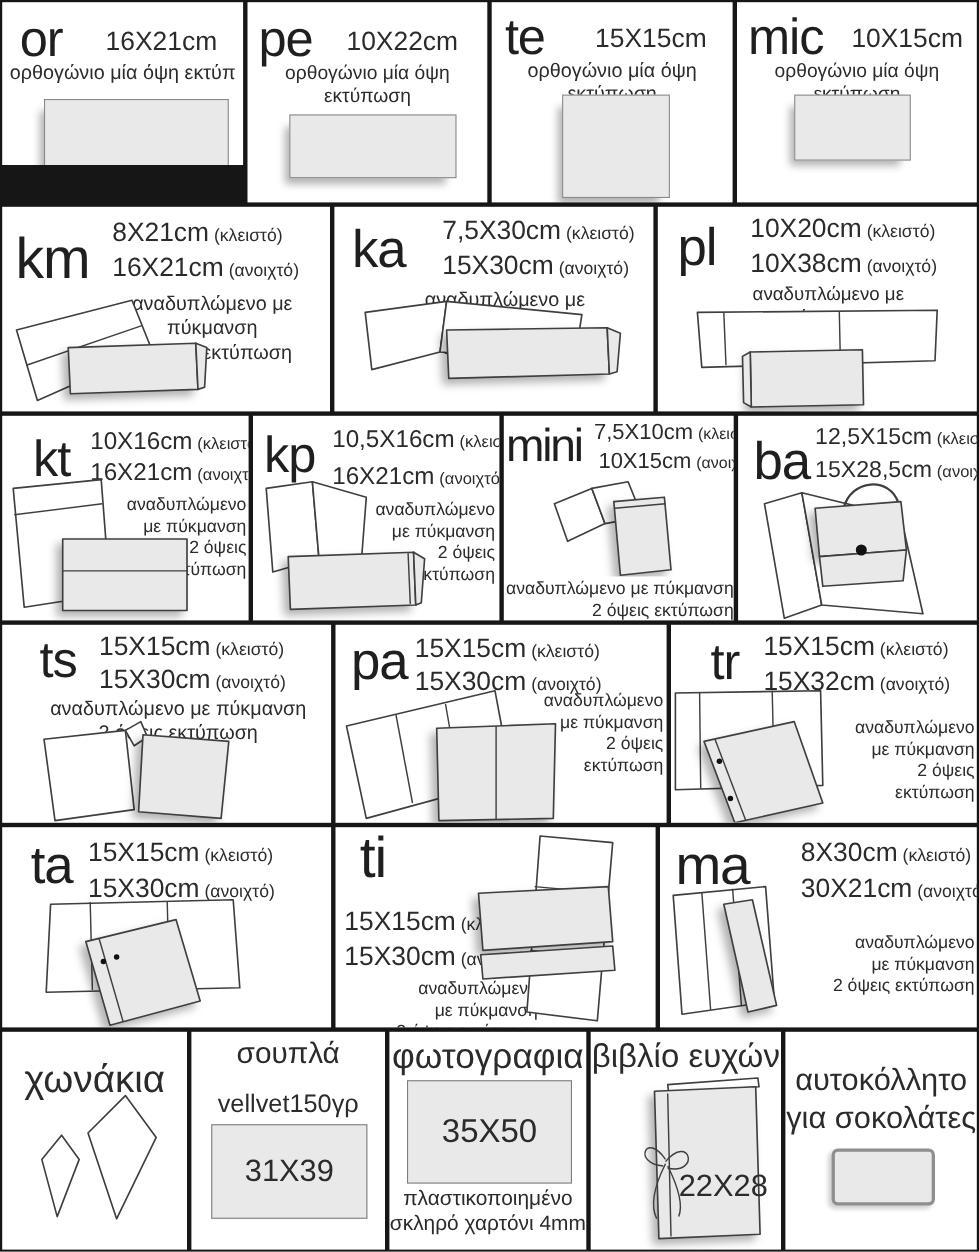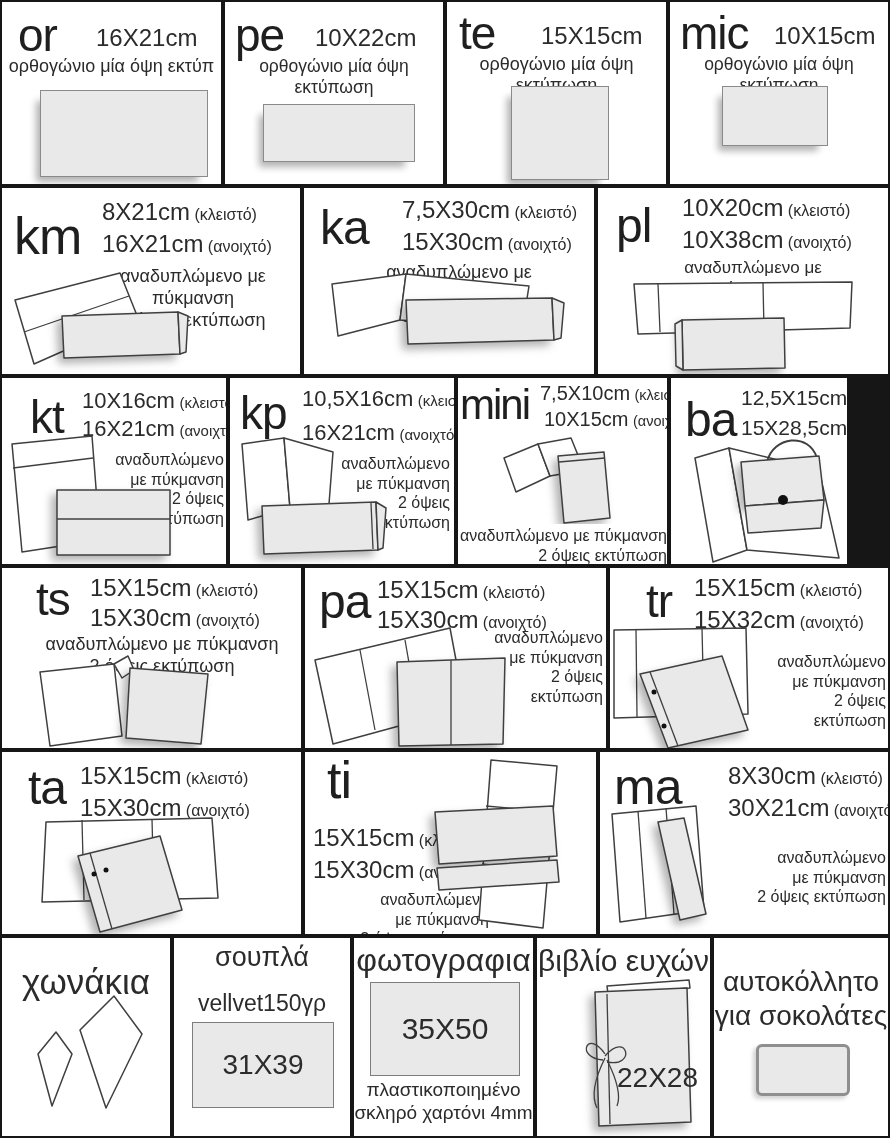--- a/index.html
+++ b/index.html
@@ -22,21 +22,21 @@
   .gr{fill:#e9e9e9;stroke:#3f3f3f;stroke-width:1.5;stroke-linejoin:round;}
   .shw{filter:drop-shadow(-5px 5px 4px rgba(0,0,0,0.30));}
   .ln{stroke:#3f3f3f;stroke-width:1.3;fill:none;}
   .bigtitle{text-align:center;width:100%;}
 </style>
 </head>
 <body>
 
 <div id="sheet">
 
-  <div class="cell" style="left:2px;top:2px;width:219px;height:182px;">
+  <div class="cell" style="left:2px;top:2px;width:219px;height:148px;">
     <div class="a code" style="left:16px;top:10px;">or</div>
     <div class="a sz" style="left:94px;top:22px;">16X21cm</div>
     <div class="a rdesc" style="left:0;top:54px;">ορθογώνιο μία όψη εκτύπ</div>
     <div class="a paper" style="left:38px;top:88px;width:166px;height:85px;"></div>
   </div>
 
   <div class="cell" style="left:225px;top:2px;width:218px;height:182px;">
     <div class="a code" style="left:10px;top:10px;">pe</div>
     <div class="a sz" style="left:90px;top:22px;">10X22cm</div>
     <div class="a rdesc" style="left:0;top:54px;font-size:17.5px;">ορθογώνιο μία όψη εκτύπωση</div>
@@ -150,21 +150,21 @@
       <polygon class="ol" points="80,66 113,60 126,92 92,98"></polygon>
       <polygon class="gr shw" points="100,78 146,74 152,140 106,145"></polygon>
       <line class="ln" x1="101" y1="84" x2="147" y2="80"></line>
     </svg>
     <div class="a desc-s" style="left:0;top:148px;width:100%;">
       <div>αναδυπλώμενο με πύκμανση</div>
       <div>2 όψεις εκτύπωση</div>
     </div>
   </div>
 
-  <div class="cell" style="left:671px;top:378px;width:176px;height:186px;">
+  <div class="cell" style="left:671px;top:378px;width:217px;height:186px;">
     <div class="a code" style="left:14px;top:18px;font-size:48px;">ba</div>
     <div class="a szline" style="left:70px;top:8px;"><span class="sz" style="font-size:21px;">12,5X15cm</span> <span class="note" style="font-size:15px;">(κλειστό)</span></div>
     <div class="a szline" style="left:70px;top:38px;"><span class="sz" style="font-size:21px;">15X28,5cm</span> <span class="note" style="font-size:15px;">(ανοιχτό)</span></div>
     <svg width="217" height="186">
       <polygon class="ol" points="24,80 58,70 76,172 42,184"></polygon>
       <polygon class="ol" points="58,70 148,92 168,180 76,172"></polygon>
       <path class="ln" style="stroke-width:2;" d="M 96,84 C 102,58 138,54 146,80"></path>
       <polygon class="gr shw" points="70,84 148,78 153,122 74,128"></polygon>
       <polygon class="gr" points="74,128 153,122 150,150 77,155"></polygon>
       <circle cx="112" cy="122" r="5" fill="#111111"></circle>

